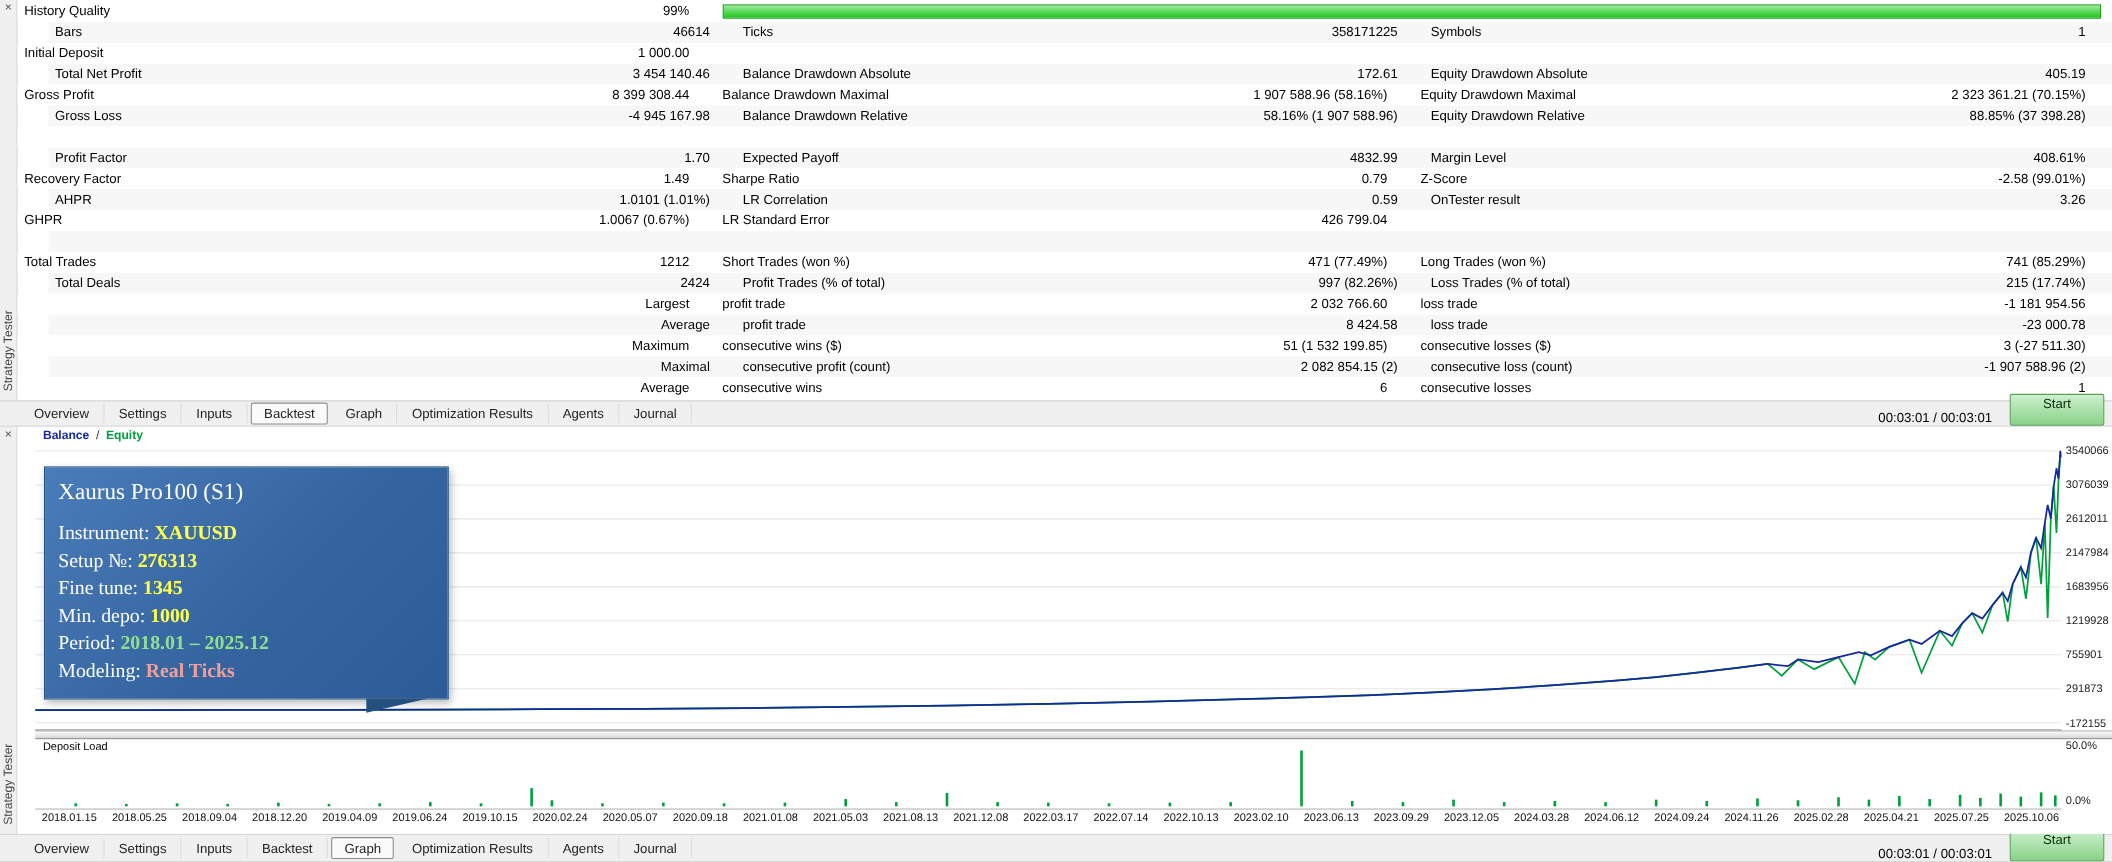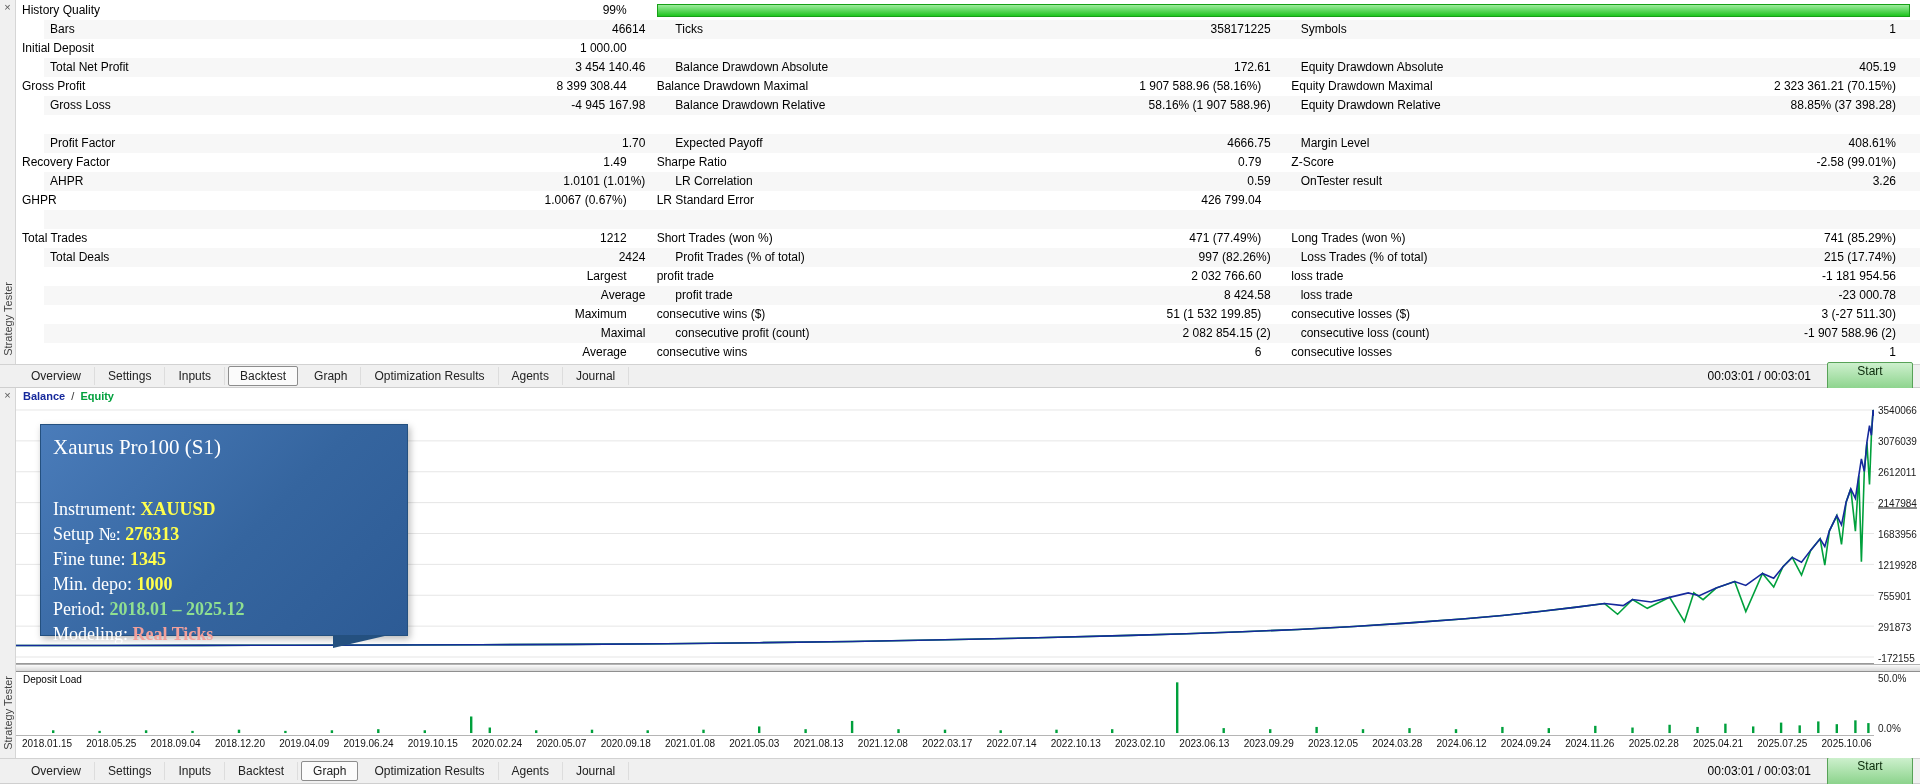--- a/index.html
+++ b/index.html
@@ -21,36 +21,36 @@
   .stat-row { display:grid; grid-template-columns:1fr 1fr 1fr; height:19px; line-height:19px; background:#fff; }
   .stat-row.alt { background:#f7f7f7;margin-left:28px; }
   .pair { display:flex; justify-content:space-between; padding:0 24px 0 6px; overflow:hidden; white-space:nowrap; }
   .pair .lbl { color:#000; }
   .pair .val { color:#000; text-align:right; }
   .hq-bar-cell { grid-column:2 / 4; padding:3px 10px 3px 6px; }
   .hq-bar { height:13px; width:100%; background:linear-gradient(#9dec9d,#1ec41e);
             border:1px solid #17a017; }
 
   
-  .tab-bar { background:#f0f0f0; display:flex; align-items:center; padding-left:18px;
+  .tab-bar { background:#f0f0f0; display:flex; align-items:flex-end; padding-left:18px;
              border-top:1px solid #d2d2d2; border-bottom:1px solid #cfcfcf; }
   .tab-bar.top { height:24px; }
   .tab-bar.bottom { height:26px; }
   .tabs { display:flex; align-items:center; height:100%; }
   .tab { padding:2px 13px; color:#222; border-right:1px solid #ddd; cursor:default; white-space:nowrap; }
   .tab.active { background:#fbfbfb; border:1px solid #8d8d8d; border-radius:2px; margin:0 3px; padding:2px 11px; }
   .tab-spacer { flex:1; }
   .time-display { margin-right:16px; color:#000; }
   .start-button { width:86px; height:29px; margin-right:7px; text-align:center; line-height:17px;
                   background:linear-gradient(#cdf0cd,#89d289); border:1px solid #57a257; border-radius:2px;
                   color:#0a2a0a; cursor:default; }
 
   
   .chart-panel { height:370px; background:#fff; }
-  .chart-main { flex:1; display:flex; flex-direction:column; position:relative; background:#fff; }
+  .chart-main { flex:1; display:flex; flex-direction:column; position:relative; background:#fff;padding-left:16px; }
   .legend-row { height:16px; padding:2px 0 0 7px; font-size:11px; white-space:nowrap; }
   .legend-balance { font-weight:bold; }
   .legend-equity { font-weight:bold; }
   .legend-sep { color:#333; padding:0 3px; }
 
   .plot-wrap { display:flex; height:260px; }
   .plot-area { position:relative; flex:1; border-bottom:1px solid #999; }
   .plot-area svg { position:absolute; inset:0; width:100%; height:100%; }
   .y-gutter { flex:0 0 46px; position:relative; font-size:10px; color:#1a1a1a; }
   .y-tick { position:absolute; left:4px; transform:translateY(-50%); white-space:nowrap; }
@@ -68,21 +68,21 @@
 
   .x-axis { height:16px; display:flex; justify-content:space-between; padding:2px 48px 0 6px;
             font-size:10px; color:#111; }
   .x-axis div { white-space:nowrap; }
 
   
   .info-box { position:absolute; left:24px; top:36px; width:368px; height:212px; z-index:6;
               background:linear-gradient(135deg,#4a7cba 0%,#35659f 55%,#2d5b95 100%);
               border:1px solid #24507f; box-shadow:2px 3px 7px rgba(0,0,0,0.28);
               color:#fff; font-family:"Liberation Serif",serif; padding:10px 0 0 12px; }
-  .info-title { font-size:21px; margin-bottom:37px; }
+  .info-title { font-size:21px; margin-bottom:12px; }
   .info-line { font-size:18px; line-height:25px; white-space:nowrap; }
   .info-line .val { font-weight:bold; }
   .info-fold { position:absolute; left:292px; bottom:-13px; width:0; height:0;
                border-top:13px solid #24507f; border-right:56px solid transparent; }
 </style>
 </head>
 <body>
 
 <div class="window">
 
@@ -173,21 +173,21 @@
             </div>
           </div>
           <div class="stat-row"></div>
           <div class="stat-row alt">
             <div class="pair">
               <span class="lbl">Profit Factor</span>
               <span class="val">1.70</span>
             </div>
             <div class="pair">
               <span class="lbl">Expected Payoff</span>
-              <span class="val">4666.75</span>
+              <span class="val">4832.99</span>
             </div>
             <div class="pair">
               <span class="lbl">Margin Level</span>
               <span class="val">408.61%</span>
             </div>
           </div>
           <div class="stat-row">
             <div class="pair">
               <span class="lbl">Recovery Factor</span>
               <span class="val">1.49</span>
@@ -372,21 +372,21 @@
               <line x1="0" y1="223.0" x2="1858" y2="223.0" stroke="#e6e6e6" stroke-width="1"></line>
               <line x1="0" y1="254.0" x2="1858" y2="254.0" stroke="#e6e6e6" stroke-width="1"></line>
               <polyline points="0.0,242.4 92.9,242.4 185.8,242.3 278.7,242.2 371.6,242.0 464.5,241.7 557.4,241.3 650.3,240.6 743.2,239.6 836.1,238.4 929.0,236.7 1021.9,234.7 1114.8,232.3 1170.5,230.7 1226.3,228.7 1282.0,226.3 1337.8,223.3 1393.5,219.7 1449.2,215.6 1486.4,212.3 1523.6,208.3 1560.7,203.9 1588.6,200.3 1601.6,211.1 1616.5,196.3 1631.3,205.1 1653.6,194.1 1668.5,218.4 1677.8,189.6 1687.1,196.4 1700.1,184.8 1718.7,178.2 1729.8,208.4 1746.5,170.1 1757.7,183.7 1767.0,163.4 1776.2,154.0 1785.5,171.7 1794.8,146.7 1804.1,135.3 1808.8,161.7 1813.4,127.3 1820.8,112.0 1825.5,141.0 1830.1,98.6 1834.8,85.2 1839.4,127.6 1842.8,71.9 1845.4,158.3 1848.3,67.7 1850.9,38.5 1853.5,80.8 1855.4,31.4 1857.1,6.0 1858.0,11.7" fill="none" stroke="#00a03c" stroke-width="1.6"></polyline>
               <polyline points="0.0,242.4 92.9,242.4 185.8,242.3 278.7,242.2 371.6,242.0 464.5,241.7 557.4,241.3 650.3,240.6 743.2,239.6 836.1,238.4 929.0,236.7 1021.9,234.7 1114.8,232.3 1170.5,230.7 1226.3,228.7 1282.0,226.3 1337.8,223.3 1393.5,219.7 1449.2,215.6 1486.4,212.3 1523.6,208.3 1560.7,203.9 1588.6,200.3 1607.2,202.4 1616.5,196.3 1635.0,198.7 1653.6,194.1 1672.2,189.6 1683.3,192.5 1700.1,184.8 1718.7,178.2 1729.8,182.1 1746.5,170.1 1757.7,175.0 1767.0,163.4 1776.2,154.0 1785.5,158.9 1794.8,146.7 1804.1,135.3 1808.8,143.0 1813.4,127.3 1820.8,112.0 1825.5,121.4 1830.1,98.6 1834.8,85.2 1839.4,94.7 1842.8,71.9 1845.4,55.2 1848.3,67.7 1850.9,38.5 1853.5,21.8 1855.4,31.4 1857.1,6.0 1858.0,11.7" fill="none" stroke="#16299c" stroke-width="1.6"></polyline>
             </svg>
         </div>
         <div class="y-gutter" id="y-gutter">
             <div class="y-tick" style="top: 6px;">3540066</div>
             <div class="y-tick" style="top: 37px;">3076039</div>
             <div class="y-tick" style="top: 68px;">2612011</div>
-            <div class="y-tick" style="top: 99px; text-decoration: underline;">2147984</div>
+            <div class="y-tick" style="top: 99px;">2147984</div>
             <div class="y-tick" style="top: 130px;">1683956</div>
             <div class="y-tick" style="top: 161px;">1219928</div>
             <div class="y-tick" style="top: 192px;">755901</div>
             <div class="y-tick" style="top: 223px;">291873</div>
             <div class="y-tick" style="top: 254px;">-172155</div>
           </div>
       </div>
 
       <div class="splitter"></div>
 

